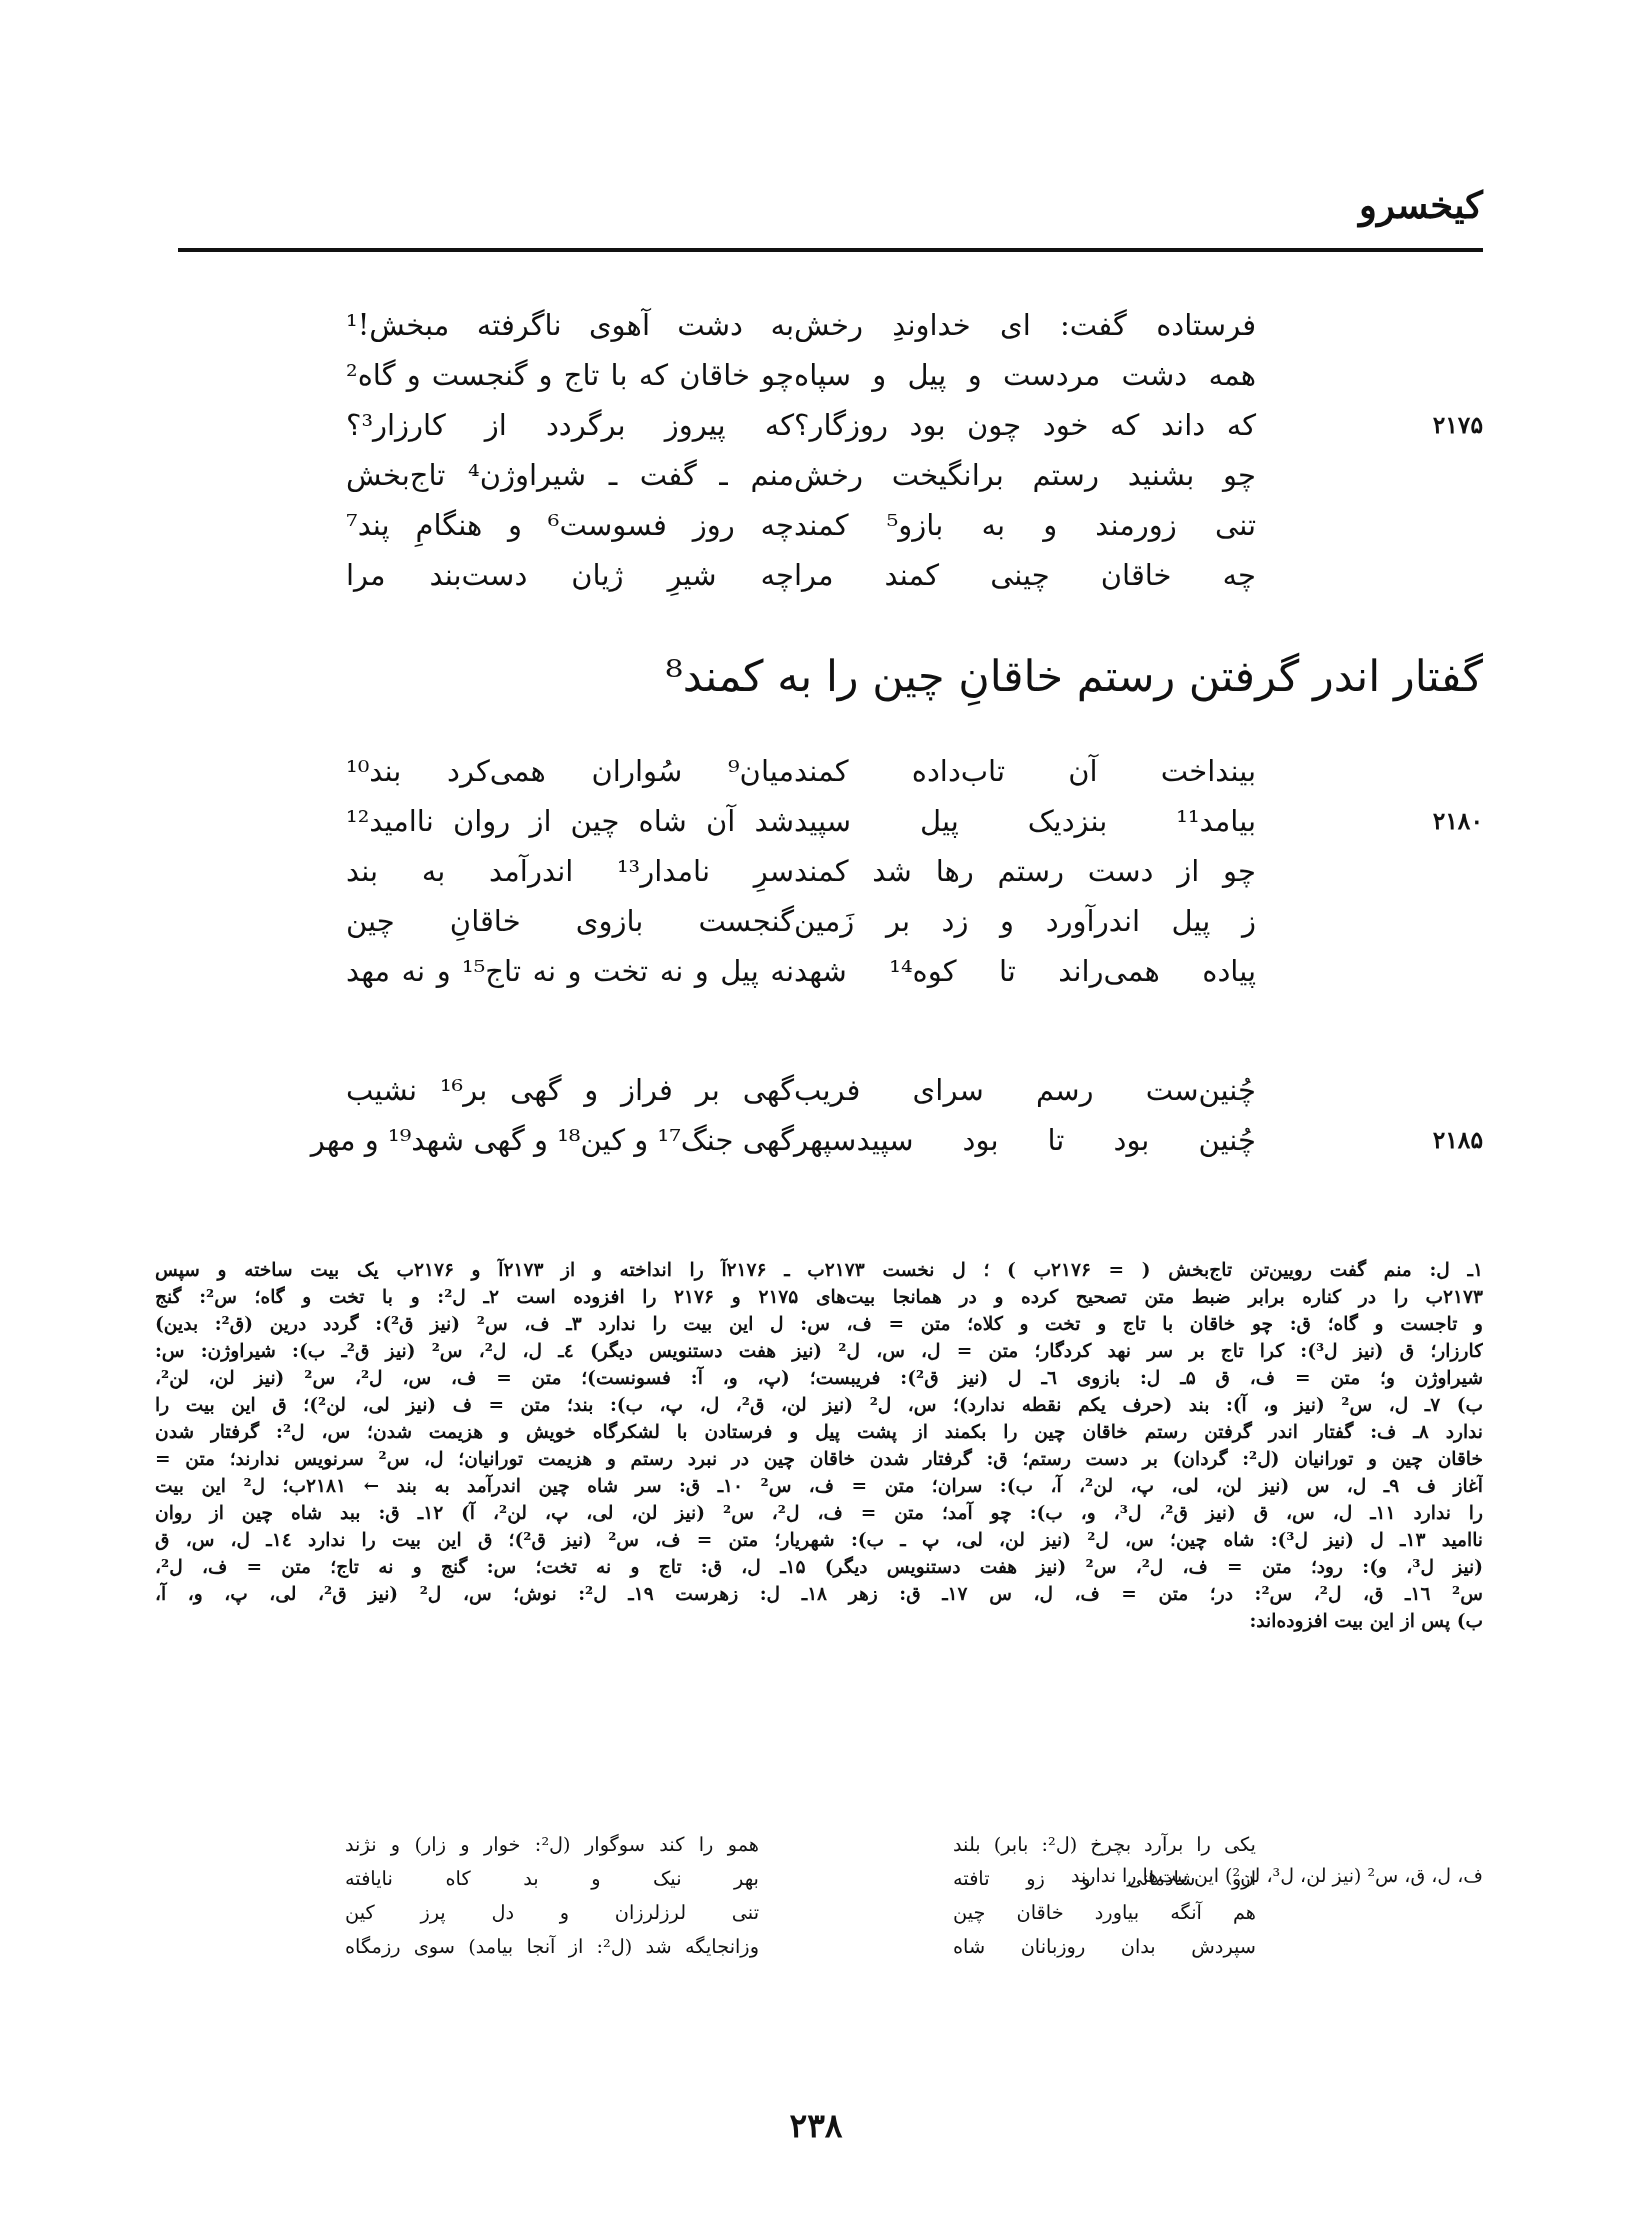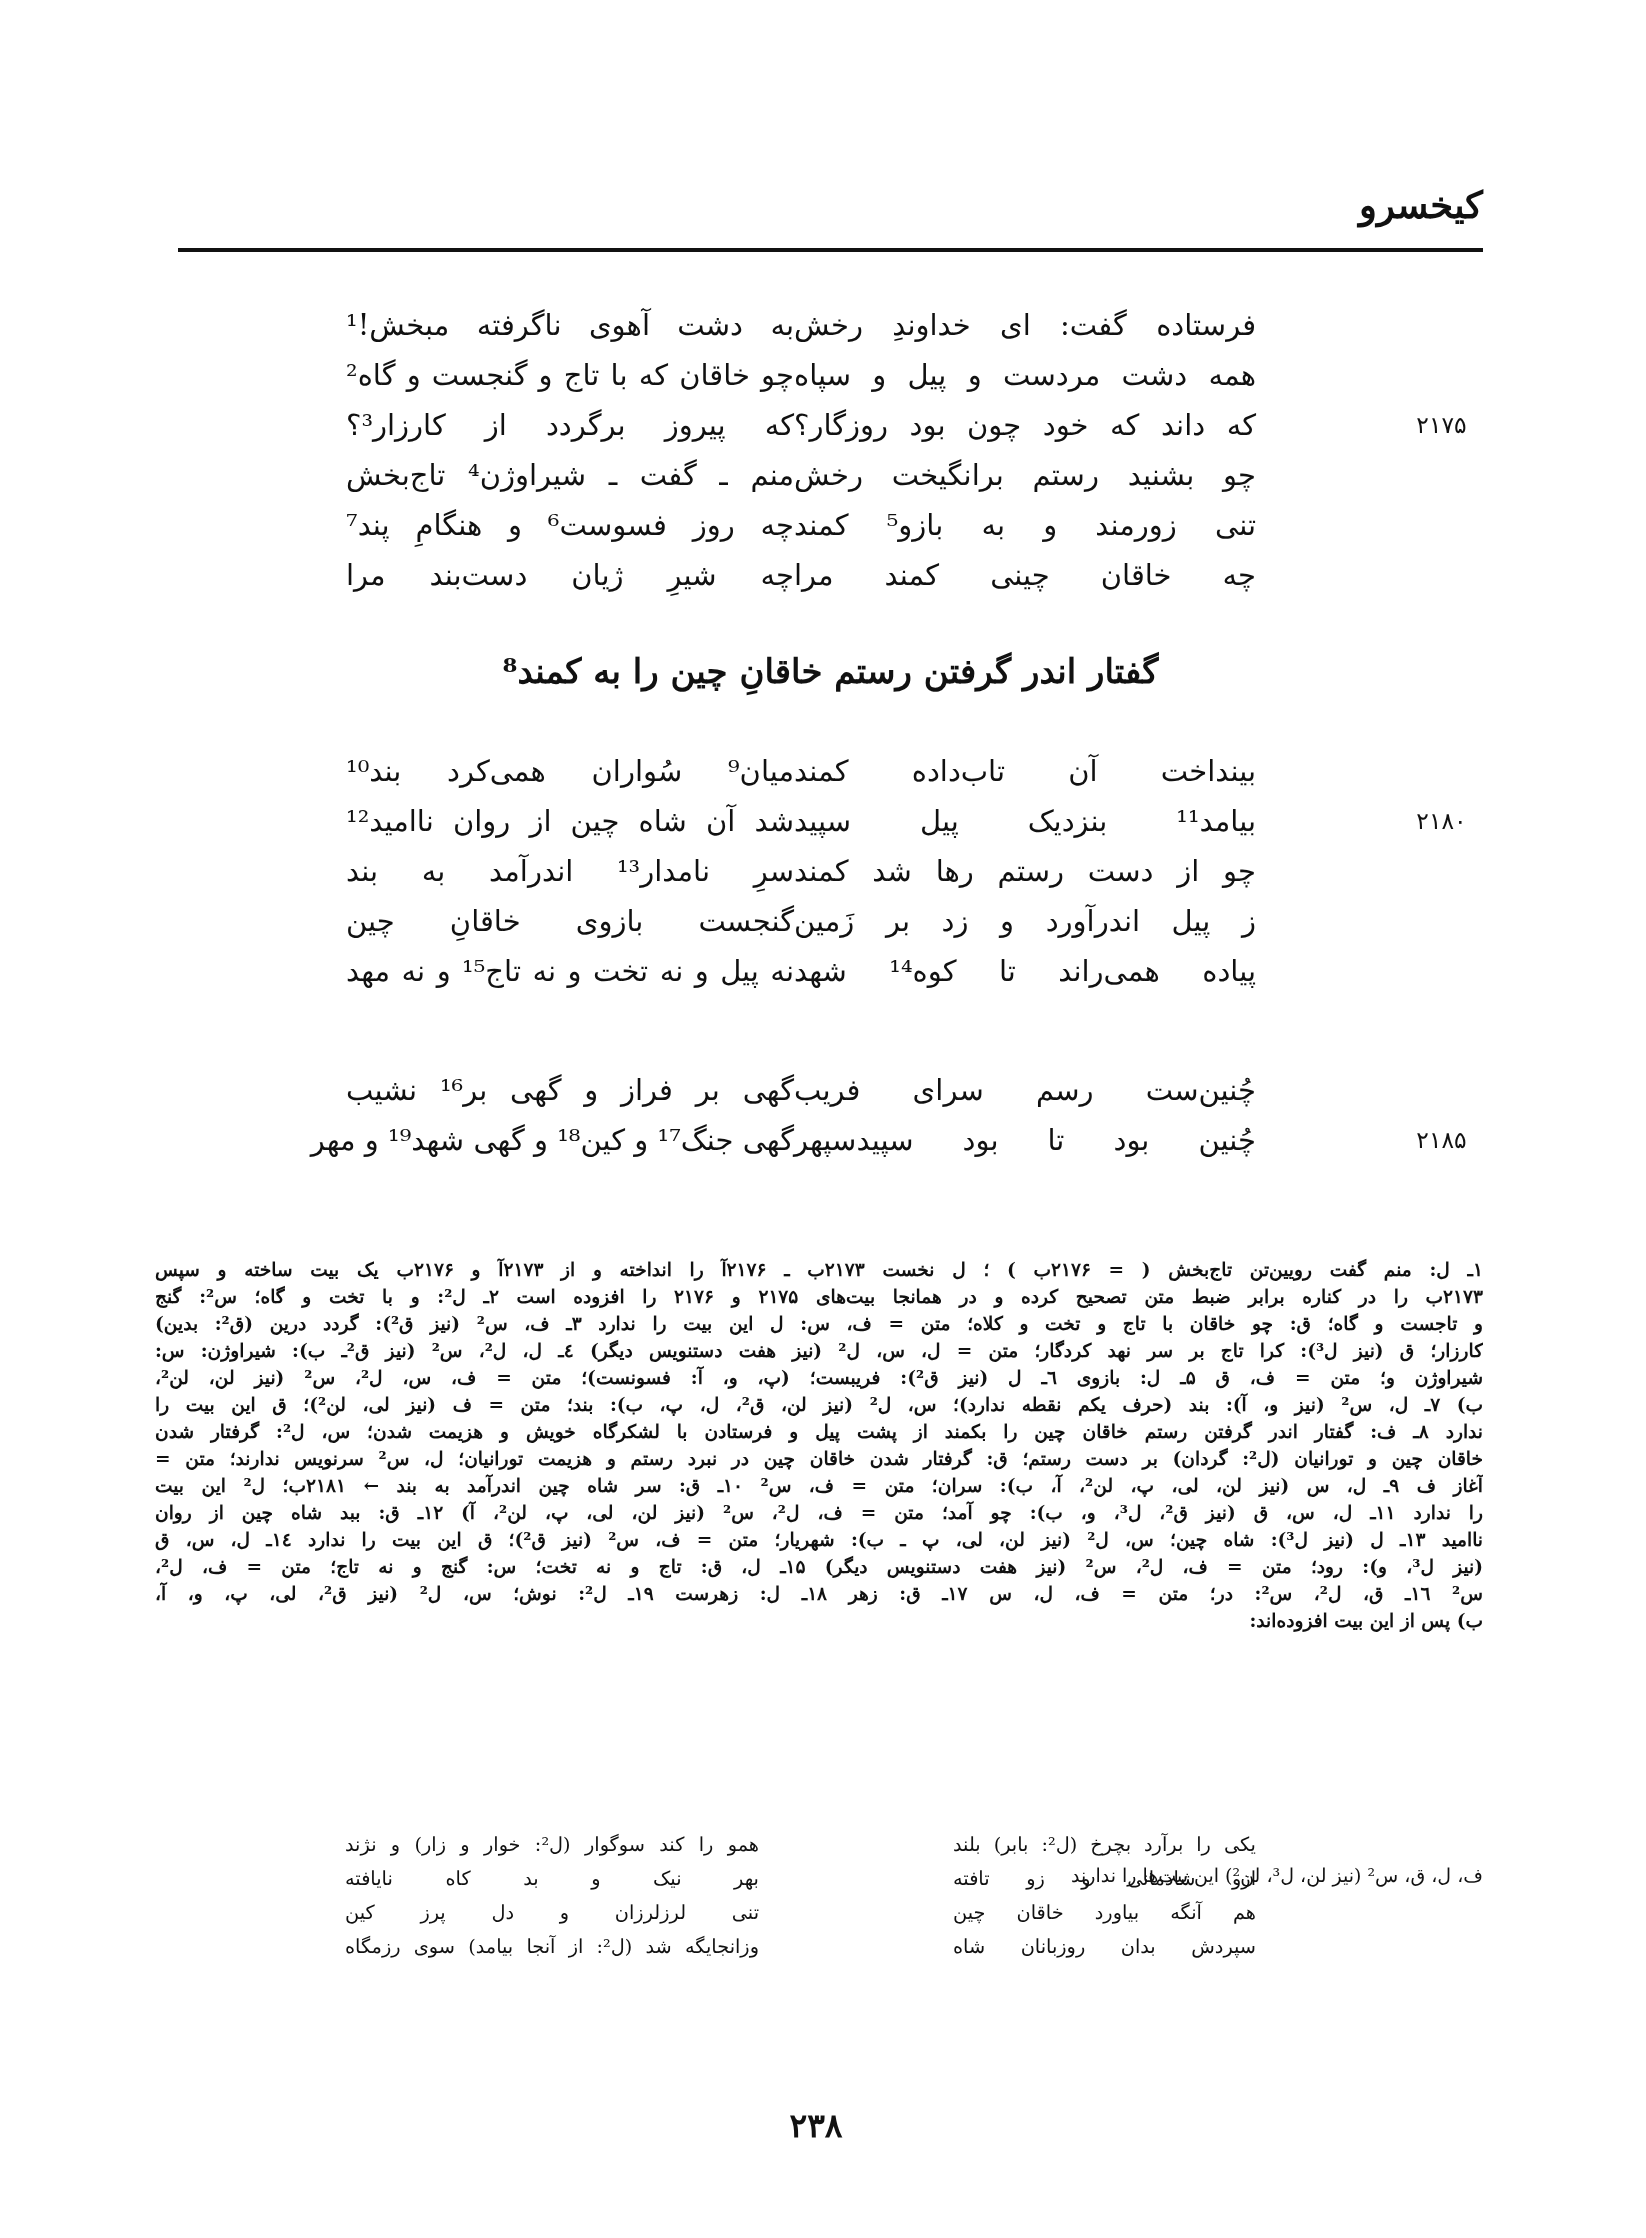--- a/index.html
+++ b/index.html
@@ -15,35 +15,35 @@
   .head-rule {
     position: absolute; left: 178px; right: 164px; top: 248px;
     height: 4.1px; background: #111;
   }
   .verses { position: absolute; right: 164px; left: 289px; }
   .verse {
     position: relative; height: 50px; display: flex; flex-direction: row;
     align-items: center; font-size: 29px;
   }
   .vnum {
-    position: absolute; right: 0; width: 83px; text-align: center;
-    font-size: 23.4px; font-weight: normal;
+    position: absolute; right: 0; width: 83px; 
+    font-size: 23.4px; font-weight: bold;
   }
   .hemi-1 {
     position: absolute; right: 227px; width: 462px;
     text-align: justify; text-align-last: justify; white-space: nowrap;
   }
   .hemi-2 {
     position: absolute; right: 689px; width: 448px;
     text-align: justify; text-align-last: justify; white-space: nowrap;
     left: auto;
   }
   .section-title {
-    position: absolute; left: 178px; right: 164px; top: 651px; text-align: center;
-    font-size: 34px; font-weight: bold;
+    position: absolute; left: 178px; right: 164px; top: 651px; 
+    font-size: 43px; font-weight: normal;
   }
   .notes {
     position: absolute; right: 164px; left: 155px; top: 1256px;
     font-size: 18.6px; line-height: 27px; text-align: justify;
   }
   .note-line { white-space: nowrap; overflow: hidden; text-align: justify; text-align-last: justify; font-weight: bold; }
   .note-line.last { text-align-last: right; }
   .added-verses { position: absolute; right: 164px; left: 289px; top: 1833px; font-size: 19.3px; }
   .added-verse { position: relative; height: 34px; }
   .added-verse .a1 { position: absolute; right: 227px; width: 303px; text-align: justify; text-align-last: justify; white-space: nowrap;}

